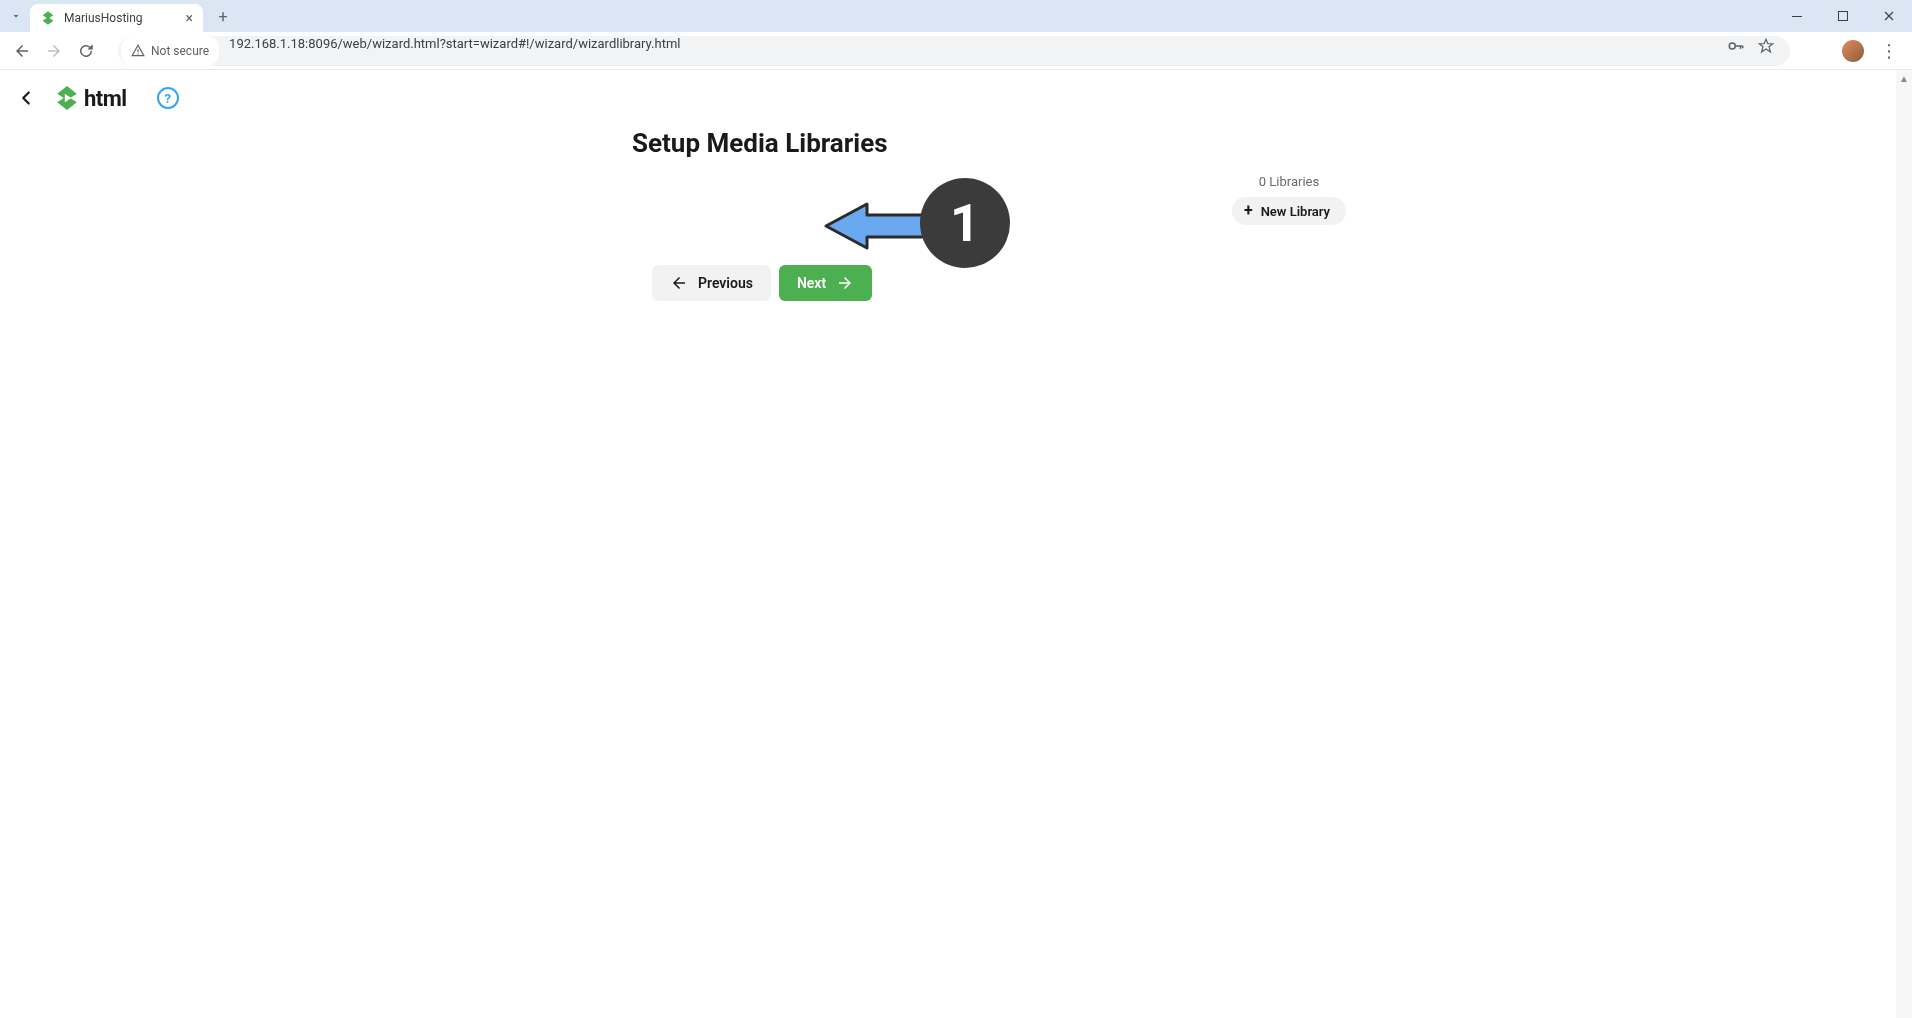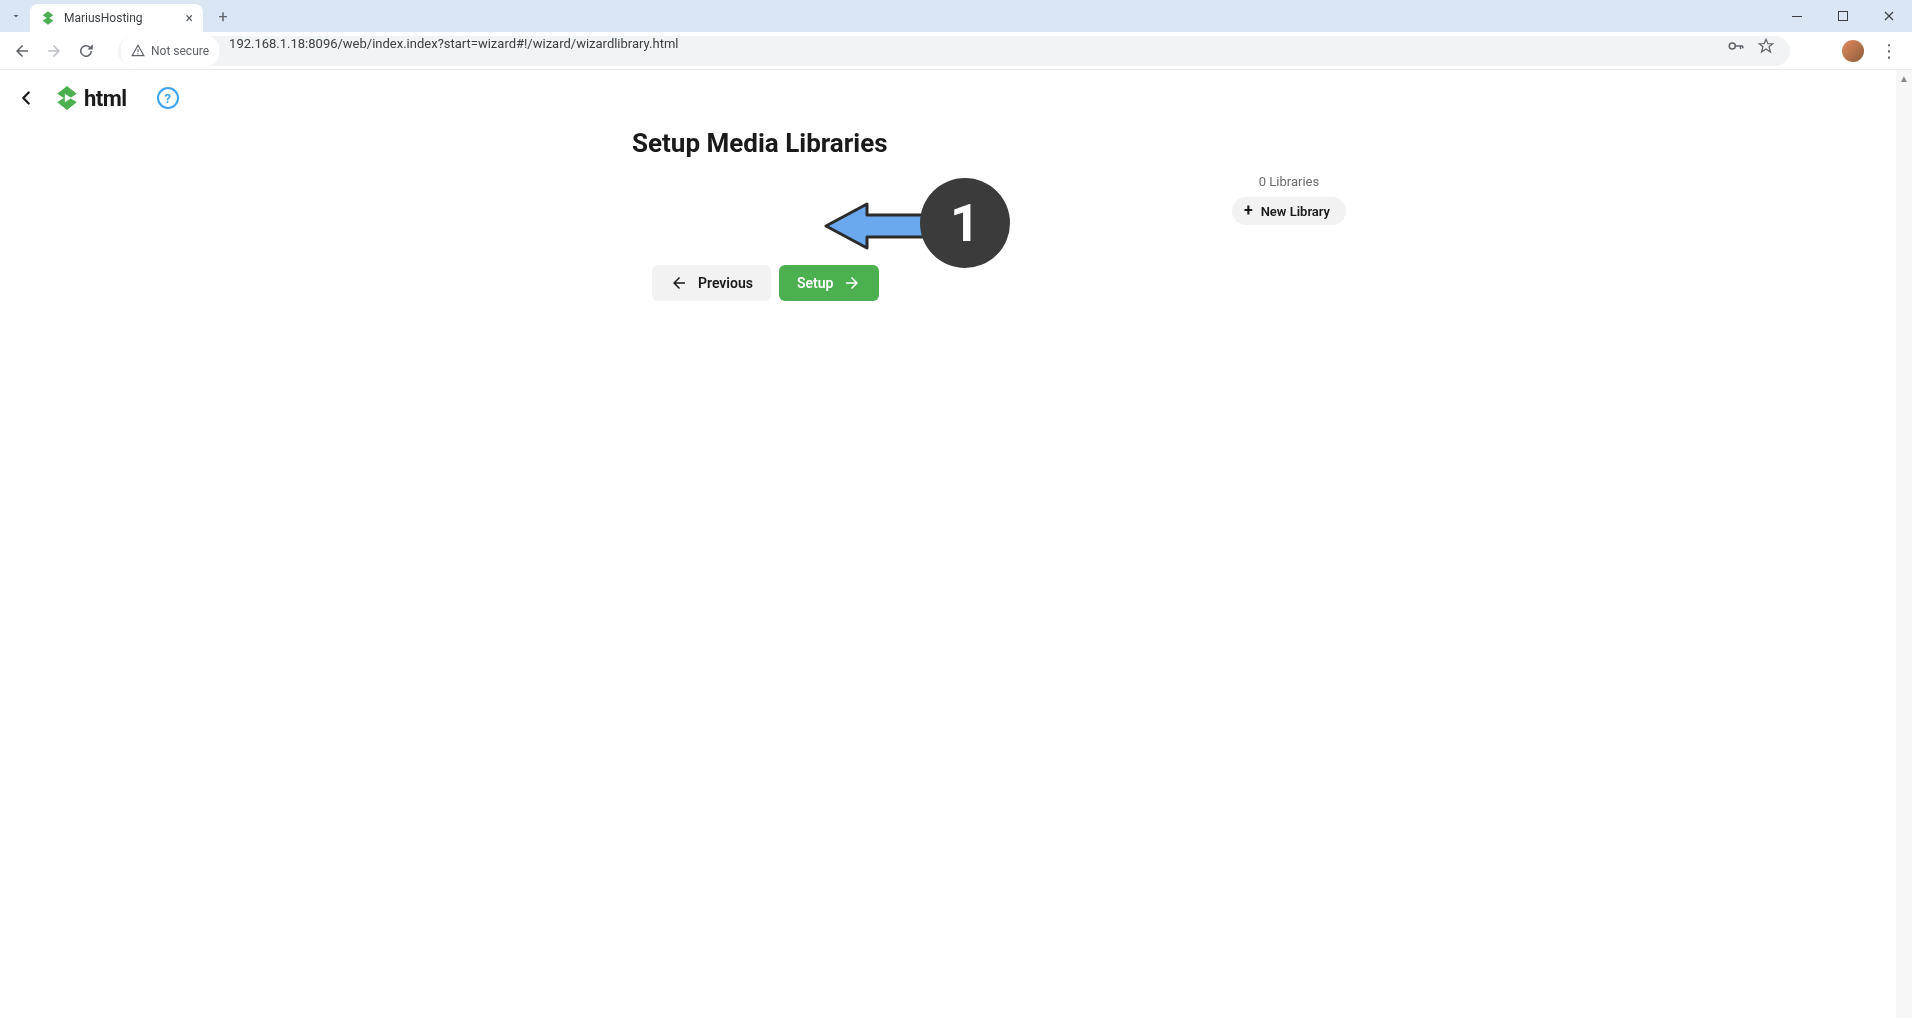--- a/index.html
+++ b/index.html
@@ -382,21 +382,21 @@
   </div>
   <div class="address-bar">
     <div class="not-secure">
       <svg width="14" height="14" viewBox="0 0 24 24">
           <path d="M12 2 L22 20 H2 Z" fill="none" stroke="#5f6368" stroke-width="2"></path>
           <rect x="11" y="9" width="2" height="5" fill="#5f6368"></rect>
           <rect x="11" y="16" width="2" height="2" fill="#5f6368"></rect>
         </svg>
       <span>Not secure</span>
     </div>
-    <span class="url-text">192.168.1.18:8096/web/index.index?start=wizard#!/wizard/wizardlibrary.html</span>
+    <span class="url-text">192.168.1.18:8096/web/wizard.html?start=wizard#!/wizard/wizardlibrary.html</span>
     <div style="flex:1"></div>
     <div class="addr-icon">
       <svg width="18" height="18" viewBox="0 0 24 24">
           <circle cx="7" cy="12" r="4" fill="none" stroke="#5f6368" stroke-width="2"></circle>
           <path d="M11 12h10 M18 12v4 M21 12v3" stroke="#5f6368" stroke-width="2" fill="none"></path>
         </svg>
     </div>
     <div class="addr-icon">
       <svg width="18" height="18" viewBox="0 0 24 24">
           <path d="M12 3l2.5 6h6.5l-5 4 2 7-6-4-6 4 2-7-5-4h6.5z" fill="none" stroke="#5f6368" stroke-width="1.6"></path>
@@ -438,21 +438,21 @@
     </div>
 
     <div class="nav-row">
       <button class="prev-btn">
         <svg width="18" height="18" viewBox="0 0 24 24">
             <path d="M20 11H7.83l5.59-5.59L12 4l-8 8 8 8 1.41-1.41L7.83 13H20z" fill="#1a1a1a"></path>
           </svg>
         <span>Previous</span>
       </button>
       <button class="next-btn">
-        <span>Setup</span>
+        <span>Next</span>
         <svg width="18" height="18" viewBox="0 0 24 24">
             <path d="M4 11h12.17l-5.59-5.59L12 4l8 8-8 8-1.41-1.41L16.17 13H4z" fill="#fff"></path>
           </svg>
       </button>
     </div>
   </div>
 </div>
 
 <div class="annotation">
   <svg class="arrow-svg" width="110" height="48" viewBox="0 0 110 48">

